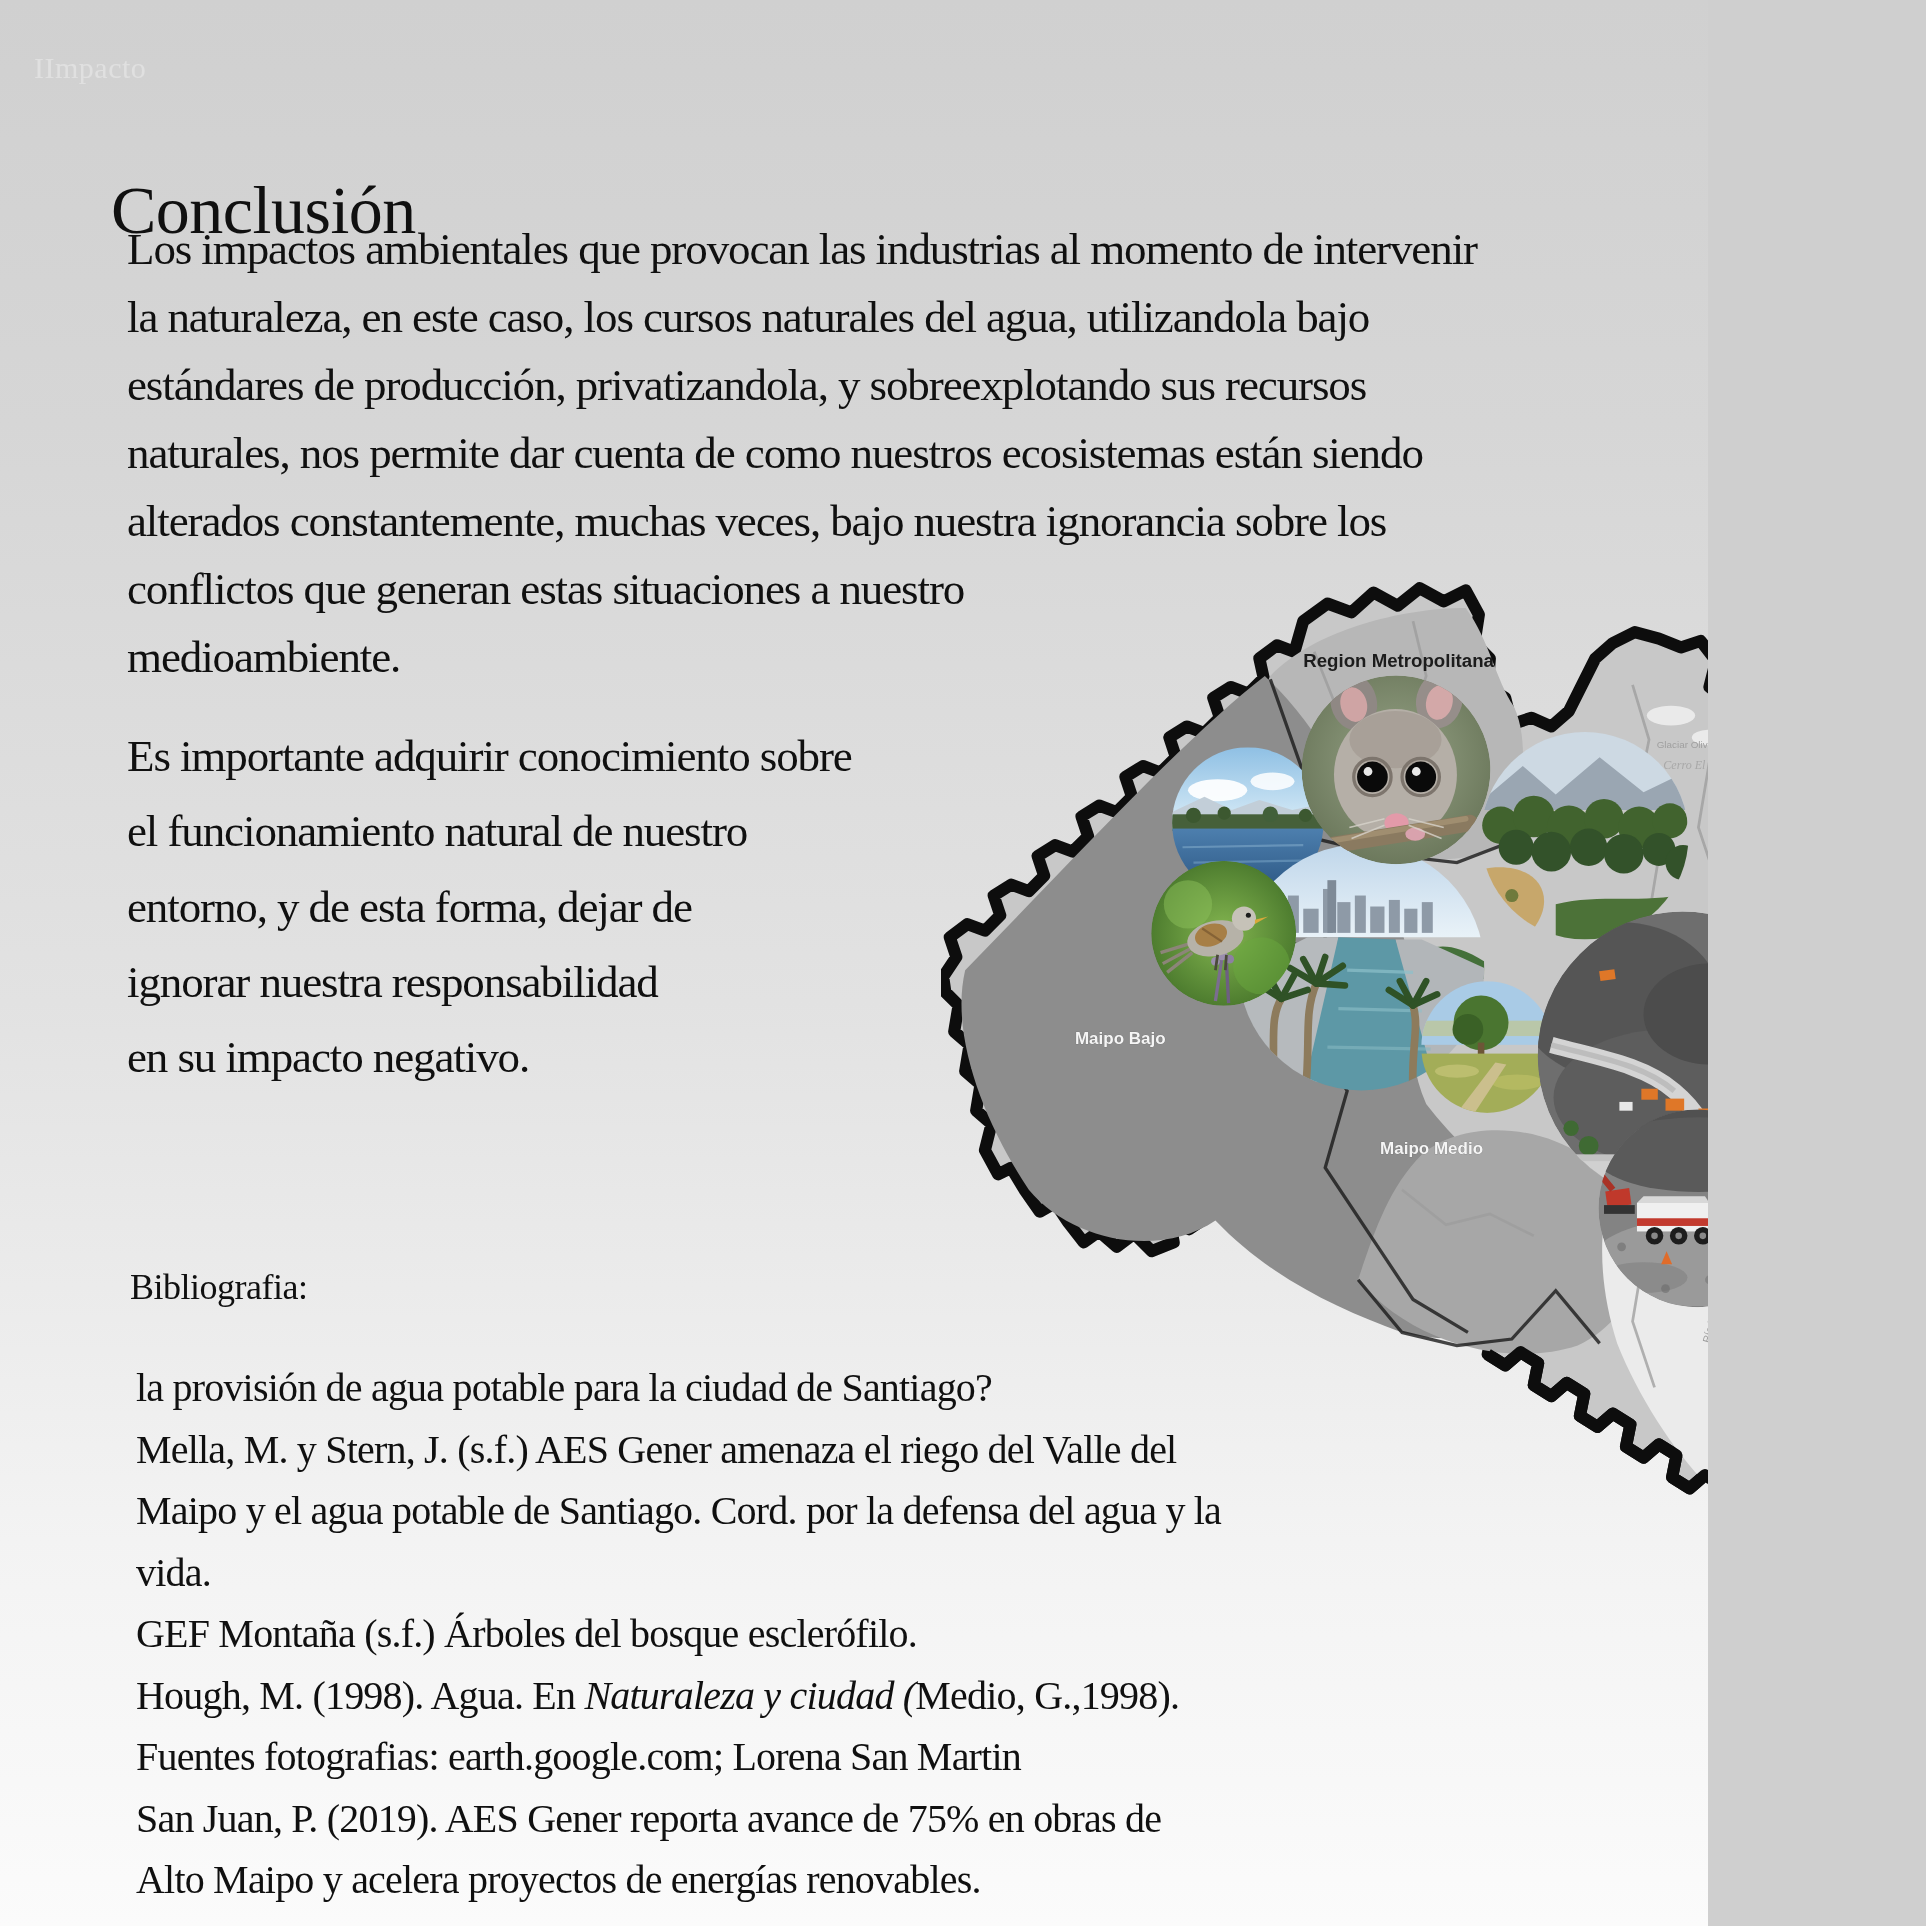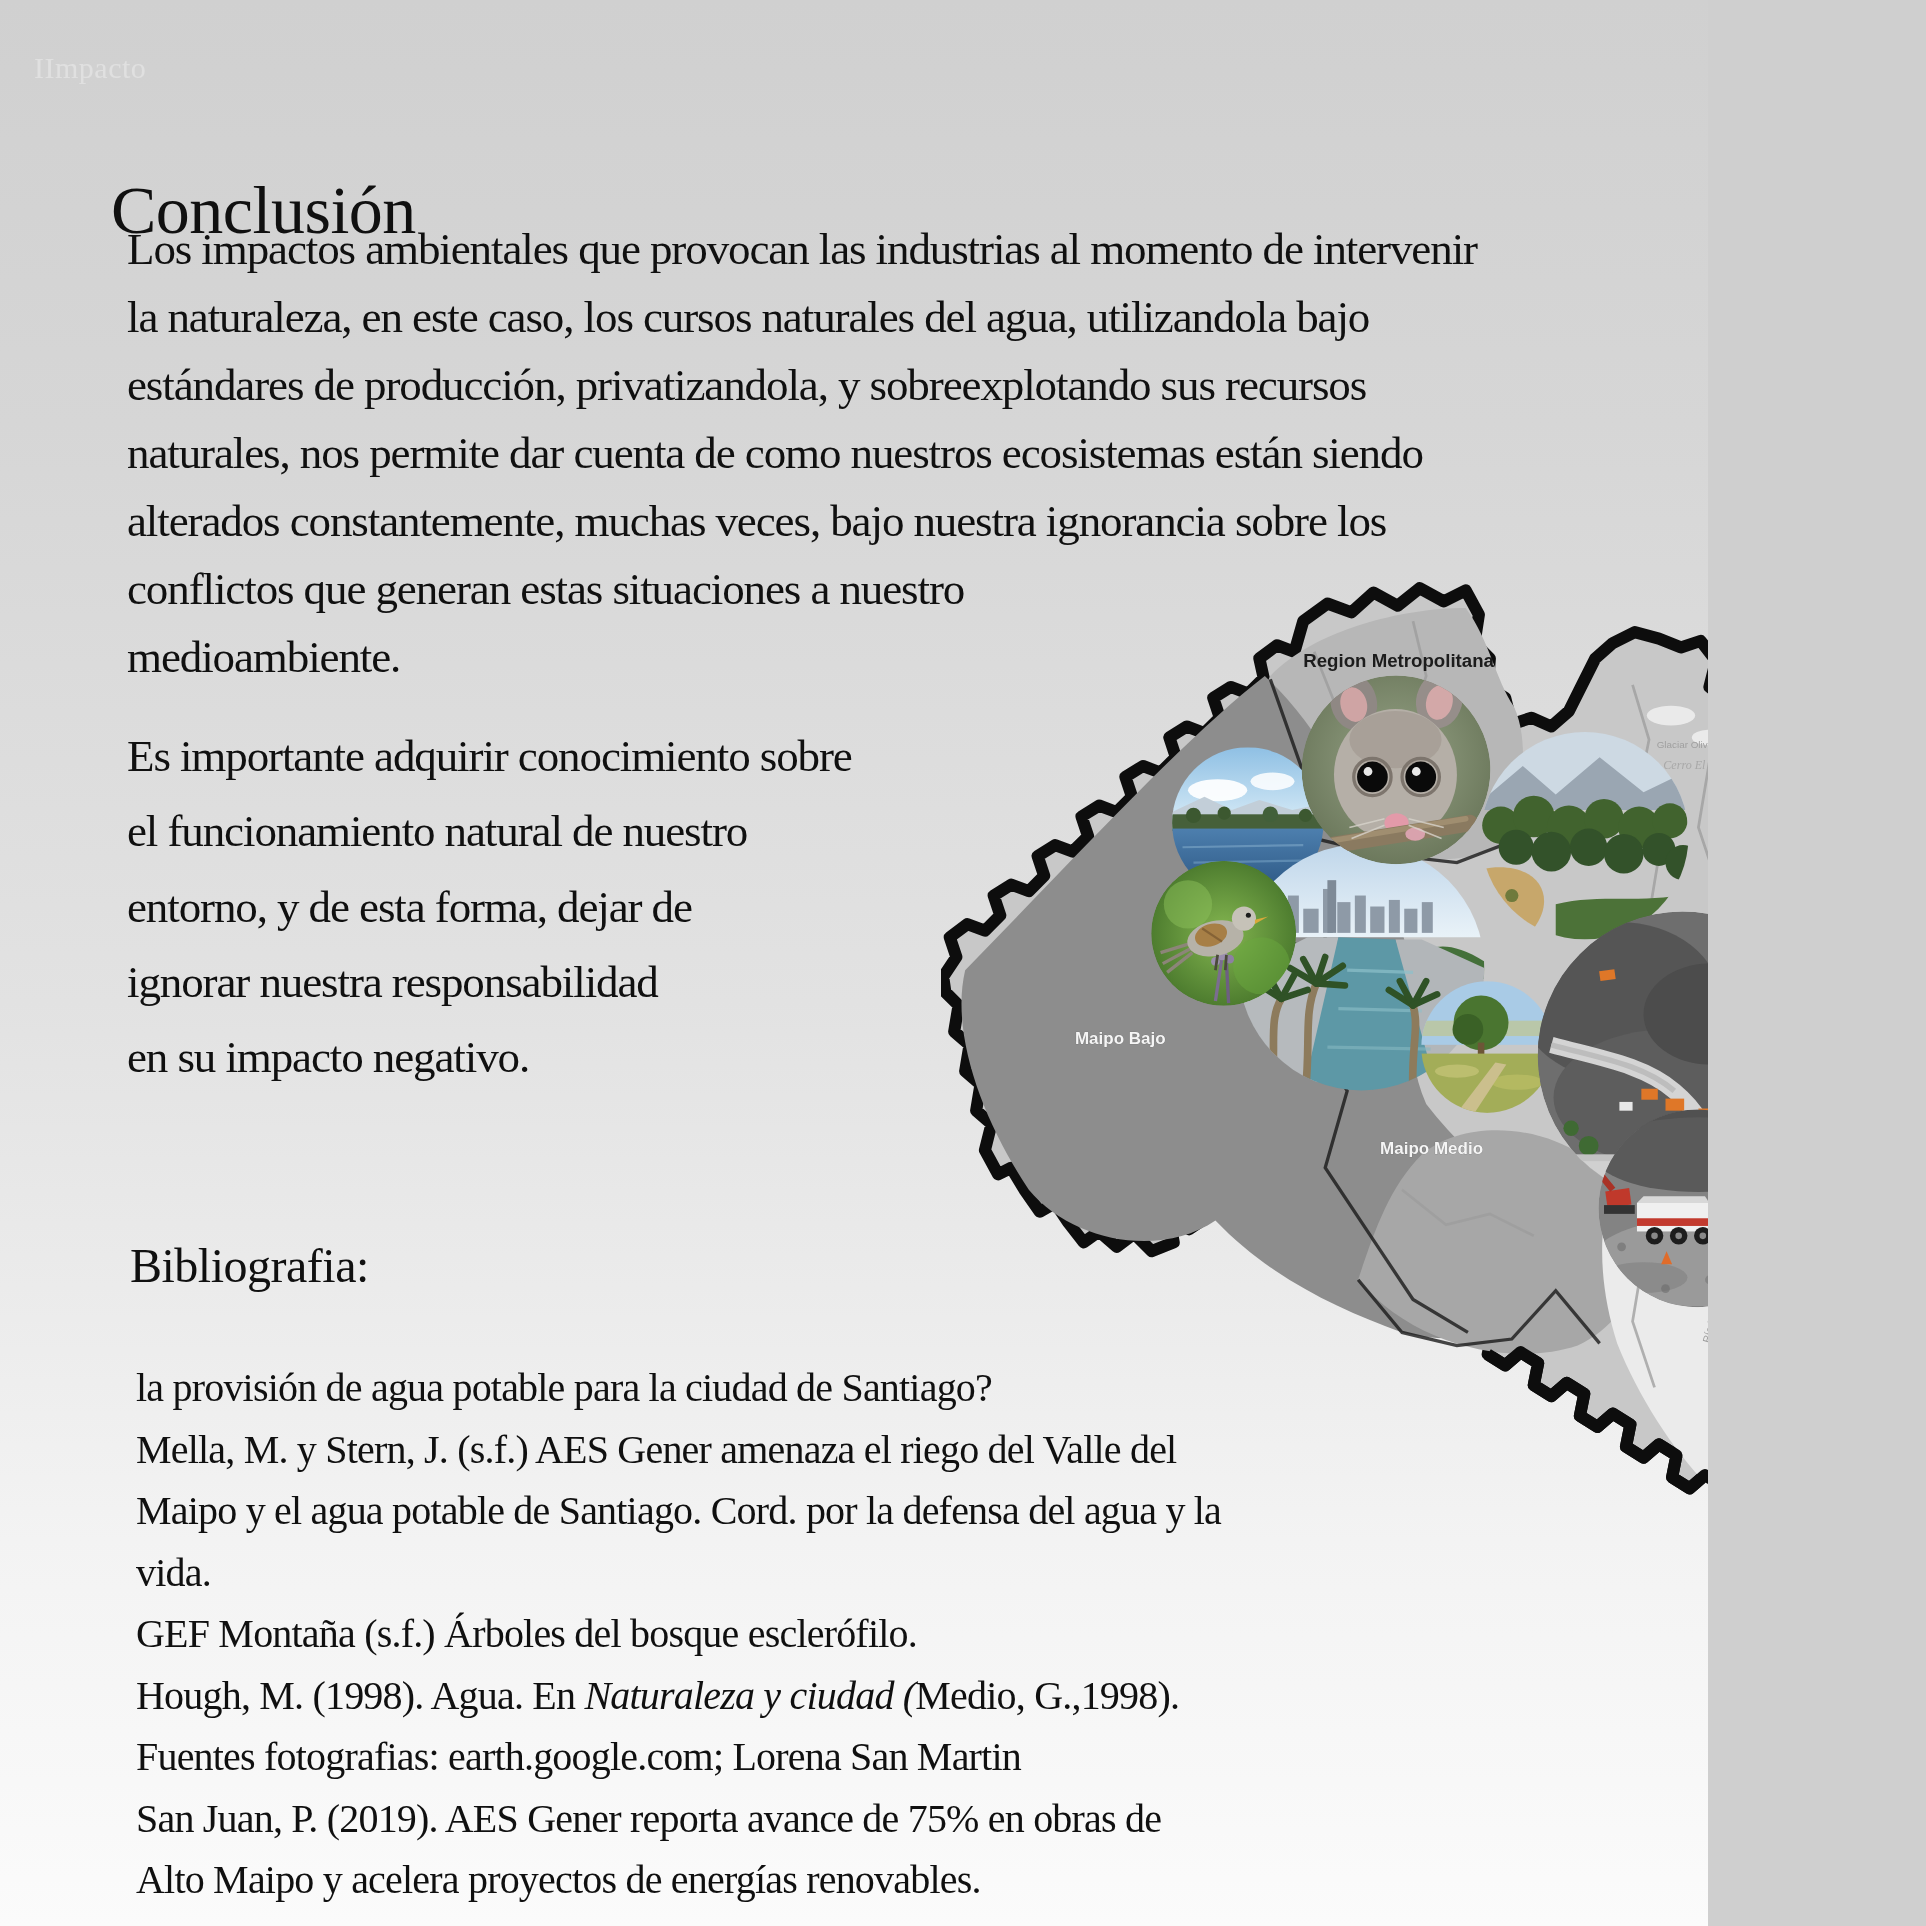--- a/index.html
+++ b/index.html
@@ -3,21 +3,21 @@
 <meta charset="utf-8">
 <style>
   html,body{margin:0;padding:0;background:#cfcfcf;}
   #canvas{position:relative;width:1708px;height:1926px;overflow:hidden;
     background:linear-gradient(180deg,#d0d0d0 0%,#d6d6d6 22%,#e2e2e2 52%,#f3f3f3 80%,#fbfbfb 100%);
     font-family:"Liberation Serif","DejaVu Serif",serif;color:#101010;}
   .watermark{position:absolute;left:34px;top:51px;font-size:30px;color:#e0e0e0;letter-spacing:0.5px;}
   .title{position:absolute;left:111px;top:125px;font-size:68px;font-weight:normal;letter-spacing:-0.5px;white-space:nowrap;}
   .line{position:absolute;left:127px;white-space:nowrap;font-size:45px;letter-spacing:-1.1px;line-height:1;text-align:center;}
   .bib{left:136px;font-size:40px;letter-spacing:-0.8px;}
-  .bibhead{position:absolute;left:130px;top:1238px;font-size:48px;letter-spacing:-0.5px;white-space:nowrap;}
+  .bibhead{position:absolute;left:130px;top:1266px;font-size:36px;letter-spacing:-0.5px;white-space:nowrap;}
   .it{font-style:italic;}
   #map{position:absolute;left:941px;top:575px;width:966px;height:966px;}
   .mlabel{font-family:"Liberation Sans","DejaVu Sans",sans-serif;font-weight:bold;}
 </style>
 </head>
 <body>
 
 <div id="canvas">
 
   <div class="watermark">IImpacto</div>

